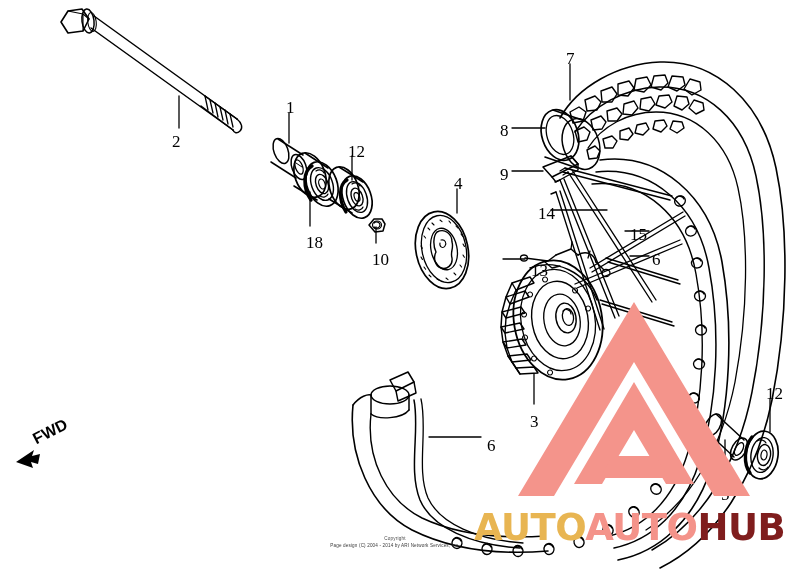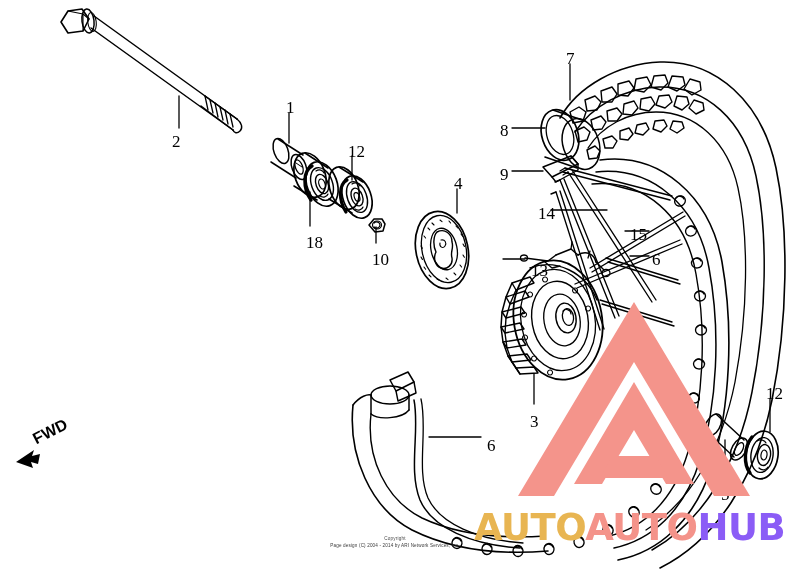--- a/index.html
+++ b/index.html
@@ -429,20 +429,20 @@
     </div>
 
   <svg id="watermark-logo" viewBox="0 0 232 206">
     <g id="logo-shapes">
         <path d="M116 6 L232 200 L196 200 L116 66 L36 200 L0 200 Z" fill="#F4948B"></path>
         <path d="M116 86 L176 188 L148 188 L116 134 L84 188 L56 188 Z" fill="#F4948B"></path>
         <path d="M94 160 L138 160 L150 182 L82 182 Z" fill="#F4948B"></path>
       </g>
   </svg>
 
-  <div id="watermark-text"><span style="color: rgb(232, 181, 82); margin-left: 6px;">AUTO</span><span style="color: rgb(244, 147, 138);">AUTO</span><span style="color: #8b5cf6;">HUB</span></div>
+  <div id="watermark-text"><span style="color: rgb(232, 181, 82); margin-left: 6px;">AUTO</span><span style="color: rgb(244, 147, 138);">AUTO</span><span style="color: #7f1d1d;">HUB</span></div>
 
   <div id="copyright-block">
     <div class="copyright-top">Copyright</div>
     <div class="copyright-line">Page design (C) 2004 - 2014 by ARI Network Services, Inc.</div>
   </div>
 
 </div>
 
 </body></html>

